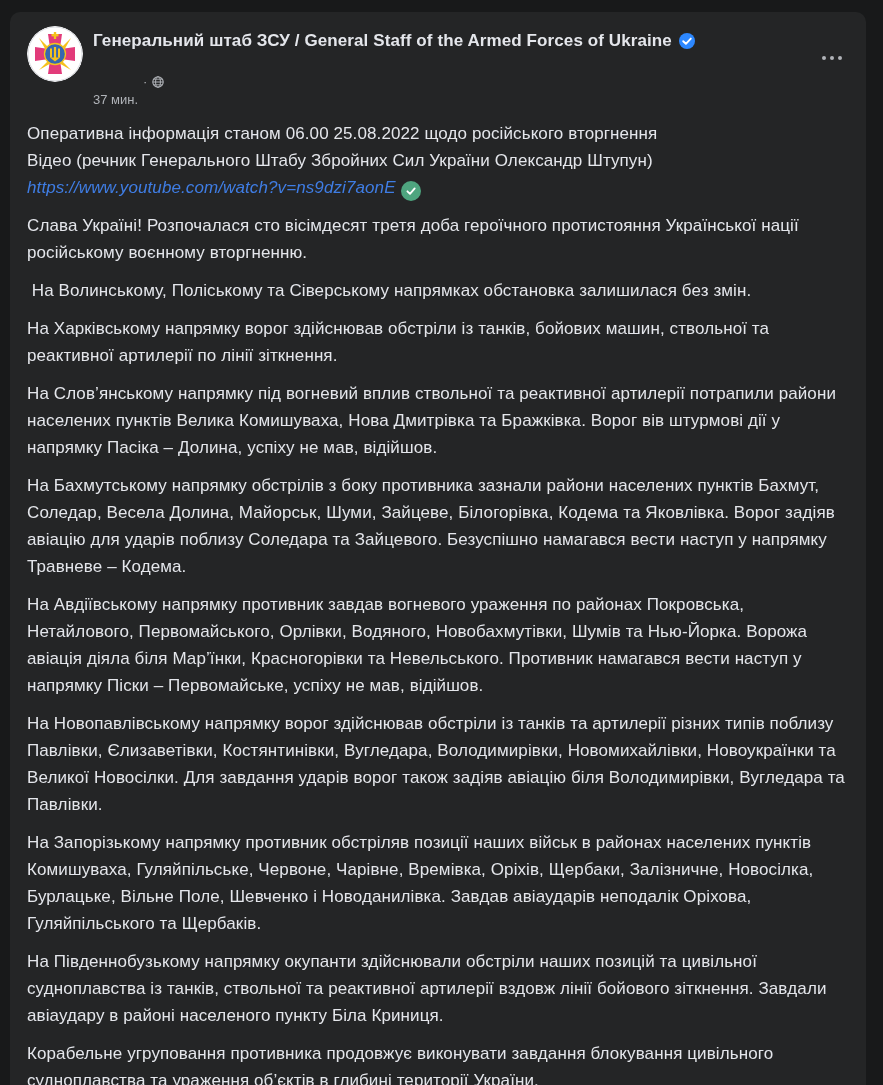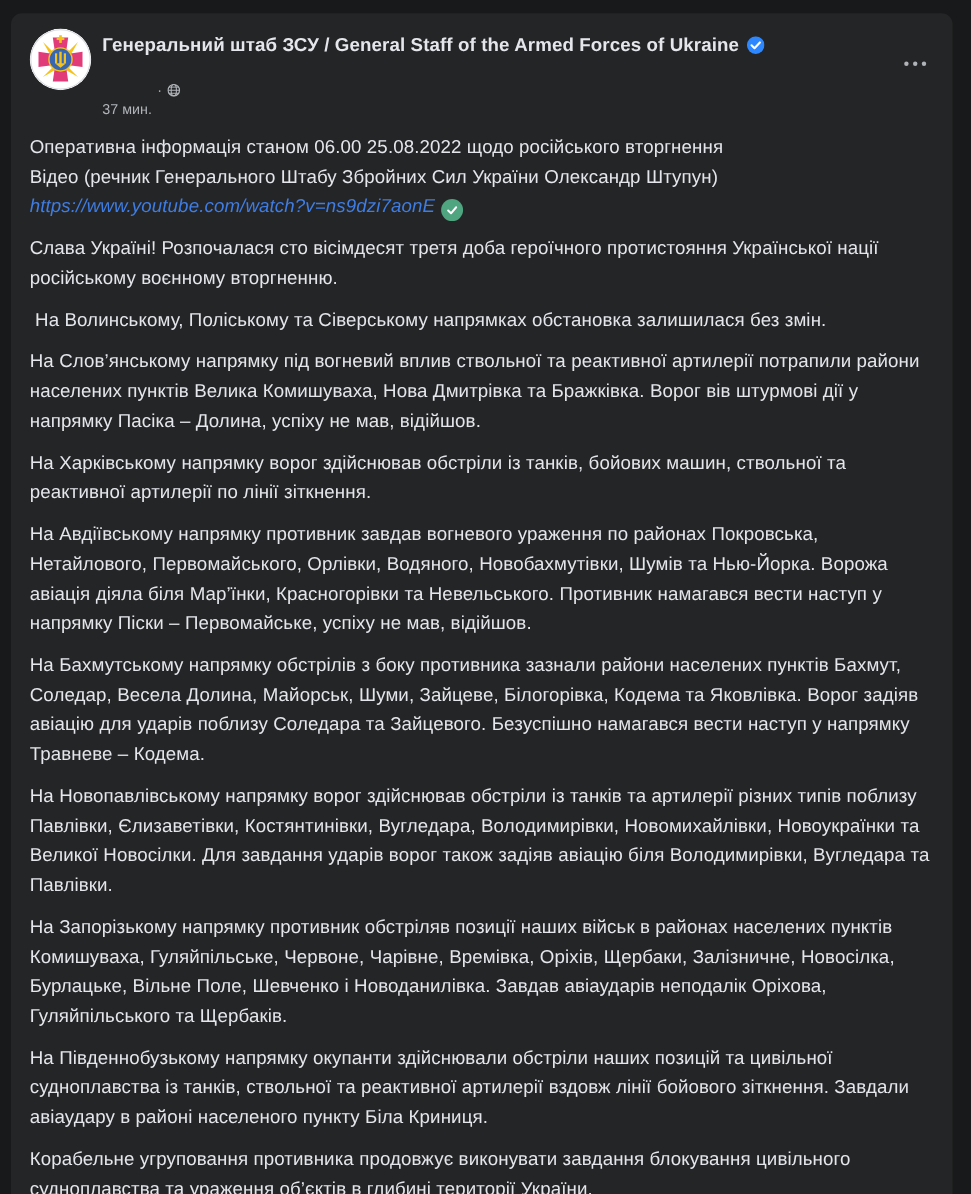--- a/index.html
+++ b/index.html
@@ -166,24 +166,24 @@
         <i></i>
     </div>
   </div>
 
   <div class="post-text">
     <p><span>Оперативна інформація станом 06.00 25.08.2022 щодо російського вторгнення</span><br><span>Відео (речник Генерального Штабу Збройних Сил України Олександр Штупун)</span><br><a class="post-link">https://www.youtube.com/watch?v=ns9dzi7aonE</a><span class="check-badge"><svg viewBox="0 0 12 12">
             <path d="M2.4 6.3 L5 8.9 L9.7 3.4" fill="none" stroke="#ffffff" stroke-width="1.8" stroke-linecap="round" stroke-linejoin="round"></path>
           </svg></span></p>
     <p>Слава Україні! Розпочалася сто вісімдесят третя доба героїчного протистояння Української нації російському воєнному вторгненню.</p>
     <p> На Волинському, Поліському та Сіверському напрямках обстановка залишилася без змін.</p>
+    <p>На Харківському напрямку ворог здійснював обстріли із танків, бойових машин, ствольної та реактивної артилерії по лінії зіткнення.</p>
     <p>На Слов’янському напрямку під вогневий вплив ствольної та реактивної артилерії потрапили райони населених пунктів Велика Комишуваха, Нова Дмитрівка та Бражківка. Ворог вів штурмові дії у напрямку Пасіка – Долина, успіху не мав, відійшов.</p>
-    <p>На Харківському напрямку ворог здійснював обстріли із танків, бойових машин, ствольної та реактивної артилерії по лінії зіткнення.</p>
+    <p>На Бахмутському напрямку обстрілів з боку противника зазнали райони населених пунктів Бахмут, Соледар, Весела Долина, Майорськ, Шуми, Зайцеве, Білогорівка, Кодема та Яковлівка. Ворог задіяв авіацію для ударів поблизу Соледара та Зайцевого. Безуспішно намагався вести наступ у напрямку Травневе – Кодема.</p>
     <p>На Авдіївському напрямку противник завдав вогневого ураження по районах Покровська, Нетайлового, Первомайського, Орлівки, Водяного, Новобахмутівки, Шумів та Нью-Йорка. Ворожа авіація діяла біля Мар’їнки, Красногорівки та Невельського. Противник намагався вести наступ у напрямку Піски – Первомайське, успіху не мав, відійшов.</p>
-    <p>На Бахмутському напрямку обстрілів з боку противника зазнали райони населених пунктів Бахмут, Соледар, Весела Долина, Майорськ, Шуми, Зайцеве, Білогорівка, Кодема та Яковлівка. Ворог задіяв авіацію для ударів поблизу Соледара та Зайцевого. Безуспішно намагався вести наступ у напрямку Травневе – Кодема.</p>
     <p>На Новопавлівському напрямку ворог здійснював обстріли із танків та артилерії різних типів поблизу Павлівки, Єлизаветівки, Костянтинівки, Вугледара, Володимирівки, Новомихайлівки, Новоукраїнки та Великої Новосілки. Для завдання ударів ворог також задіяв авіацію біля Володимирівки, Вугледара та Павлівки.</p>
     <p>На Запорізькому напрямку противник обстріляв позиції наших військ в районах населених пунктів Комишуваха, Гуляйпільське, Червоне, Чарівне, Времівка, Оріхів, Щербаки, Залізничне, Новосілка, Бурлацьке, Вільне Поле, Шевченко і Новоданилівка. Завдав авіаударів неподалік Оріхова, Гуляйпільського та Щербаків.</p>
     <p>На Південнобузькому напрямку окупанти здійснювали обстріли наших позицій та цивільної судноплавства із танків, ствольної та реактивної артилерії вздовж лінії бойового зіткнення. Завдали авіаудару в районі населеного пункту Біла Криниця.</p>
     <p>Корабельне угруповання противника продовжує виконувати завдання блокування цивільного судноплавства та ураження об’єктів в глибині території України.</p>
 
   </div>
 
 </div>
 
 </body></html>

